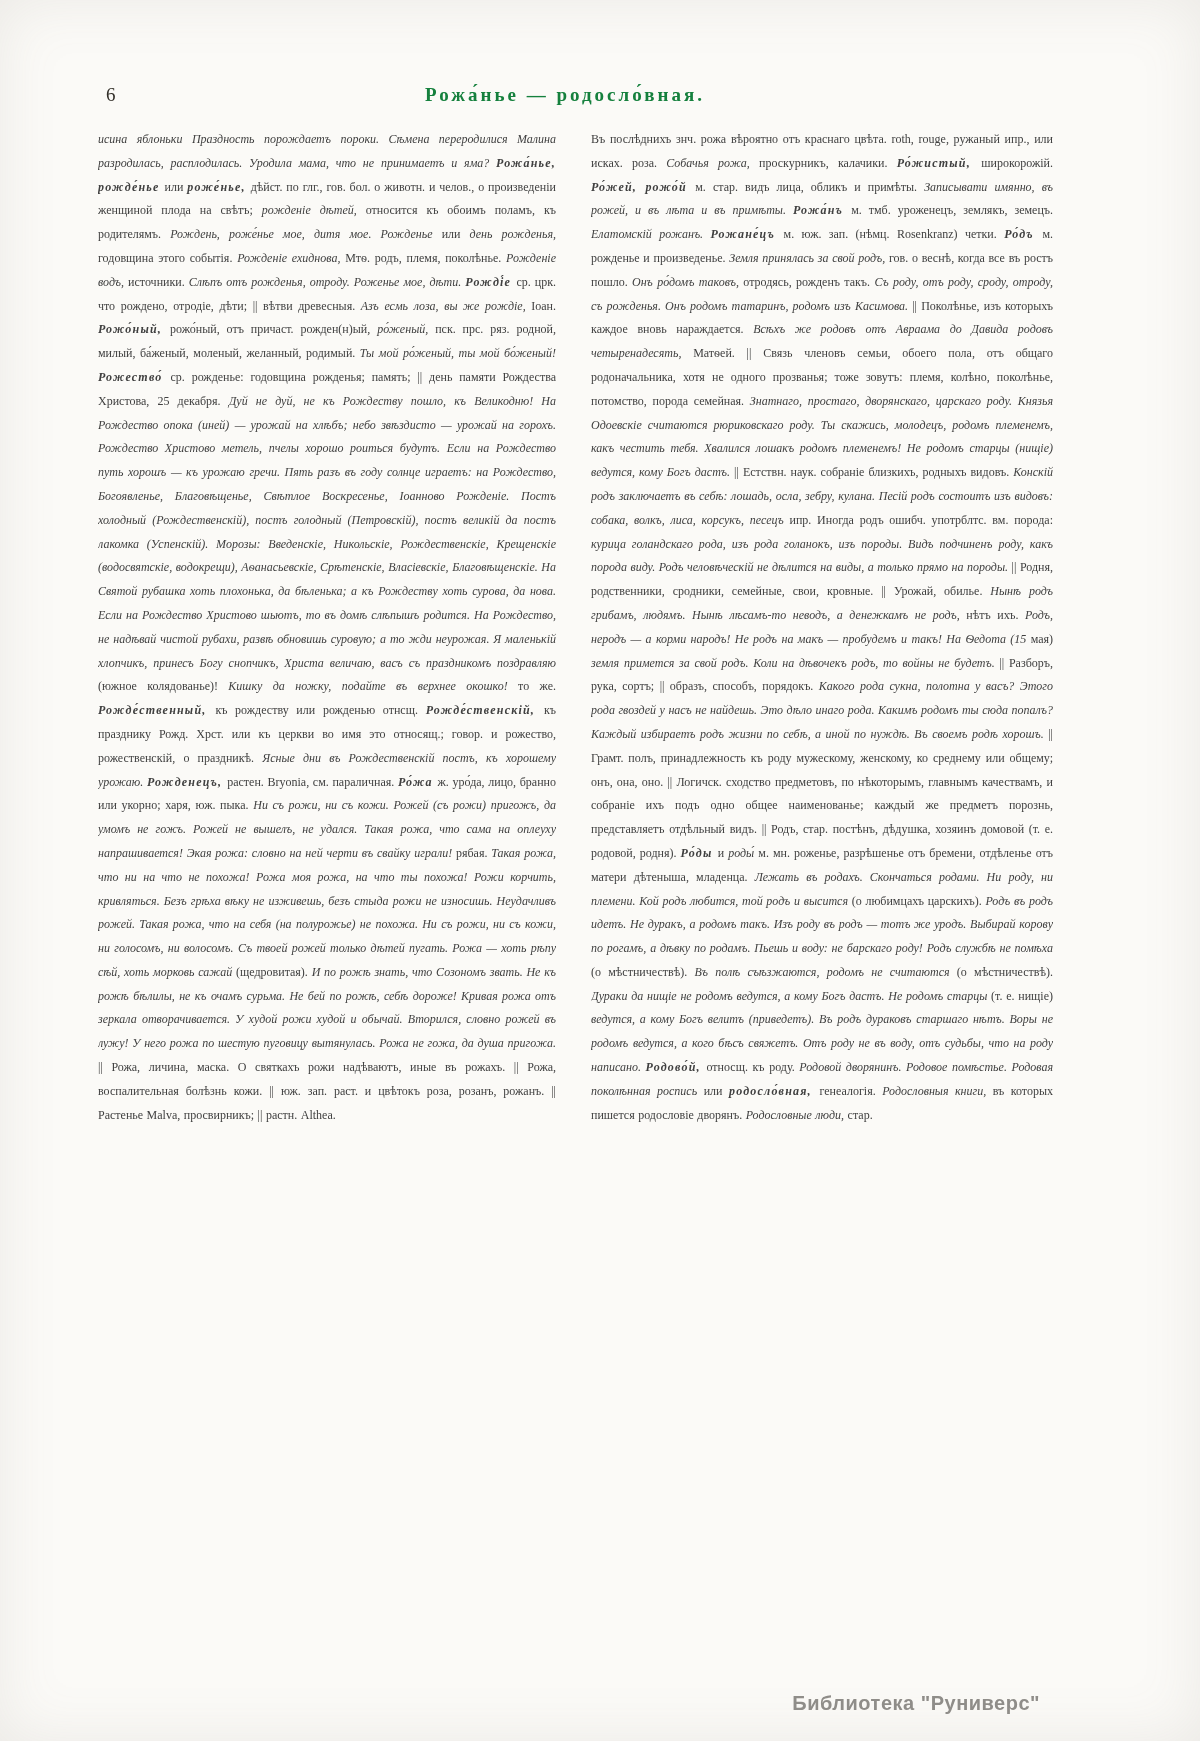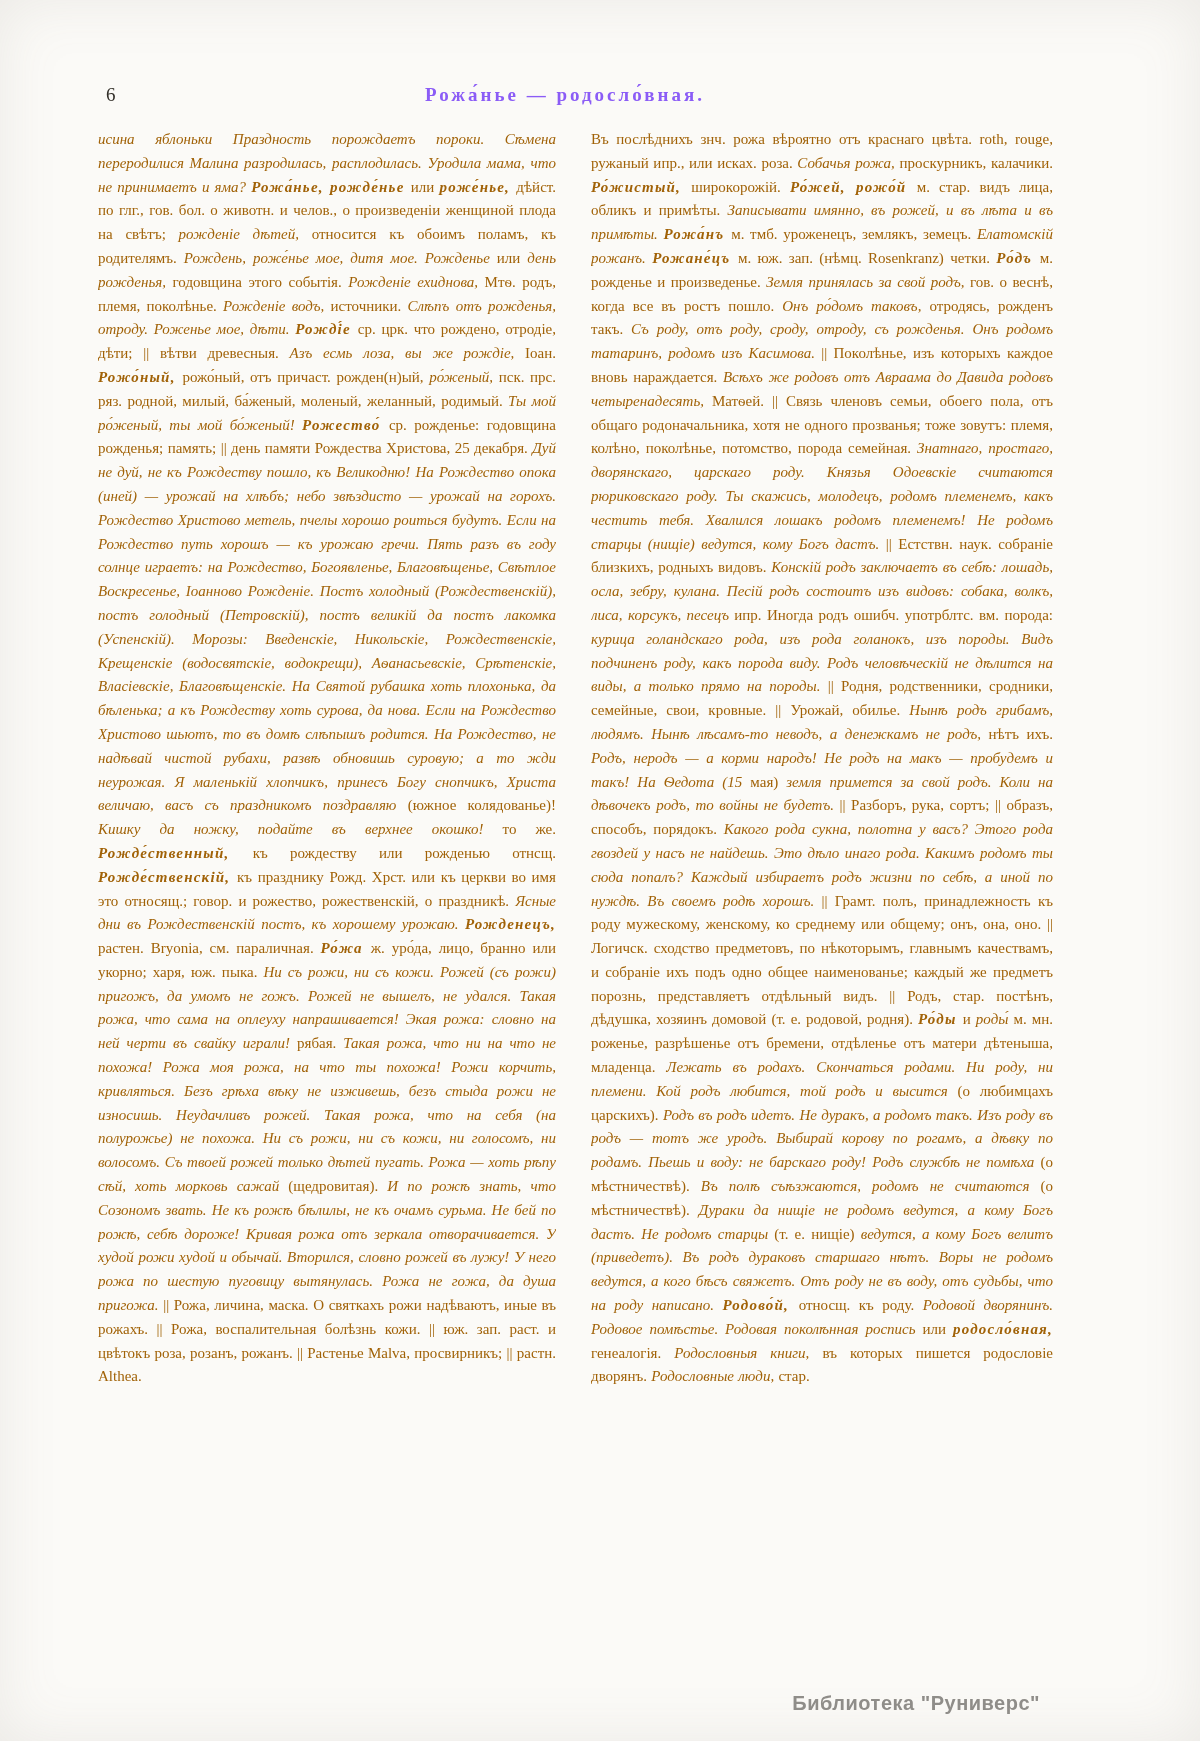--- a/index.html
+++ b/index.html
@@ -26,31 +26,31 @@
   }
   .running-head {
     position: absolute;
     top: 84px;
     left: 100px;
     width: 930px;
     text-align: center;
     font-weight: bold;
     font-size: 19px;
     letter-spacing: 3px;
-    color: #8b5cf6;
+    color: #15803d;
   }
   .col {
     position: absolute;
     top: 128px;
     height: 1372px;
     overflow: hidden;
     text-align: justify;
-    font-size: 15px;
+    font-size: 12px;
     line-height: 23.8px;
-    color: #a16207;
+    color: #404040;
     word-spacing: 0.5px;
   }
   .col.left  { left: 98px;  width: 458px; }
   .col.right { left: 567px; width: 462px; margin-left: 24px; }
   .run.n { font-style: normal; }
   .run.i { font-style: italic; }
   .run.h {
     font-weight: bold;
     font-style: italic;
     letter-spacing: 1.2px;

